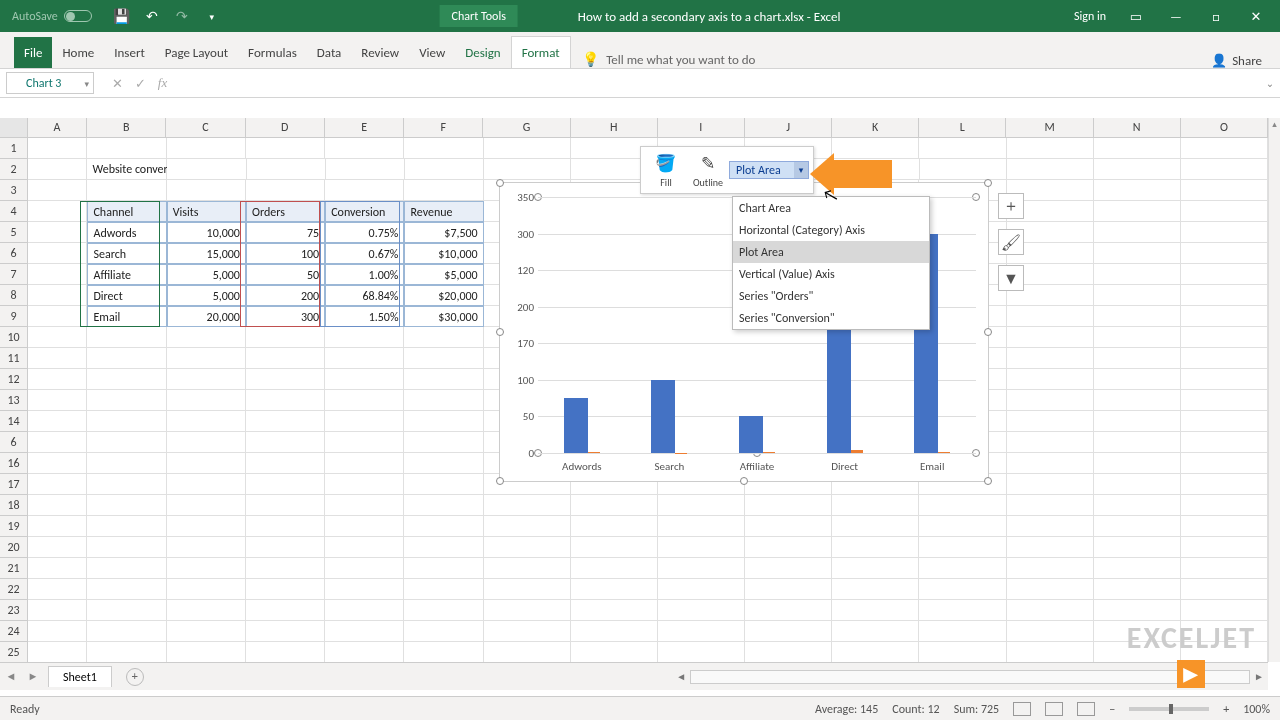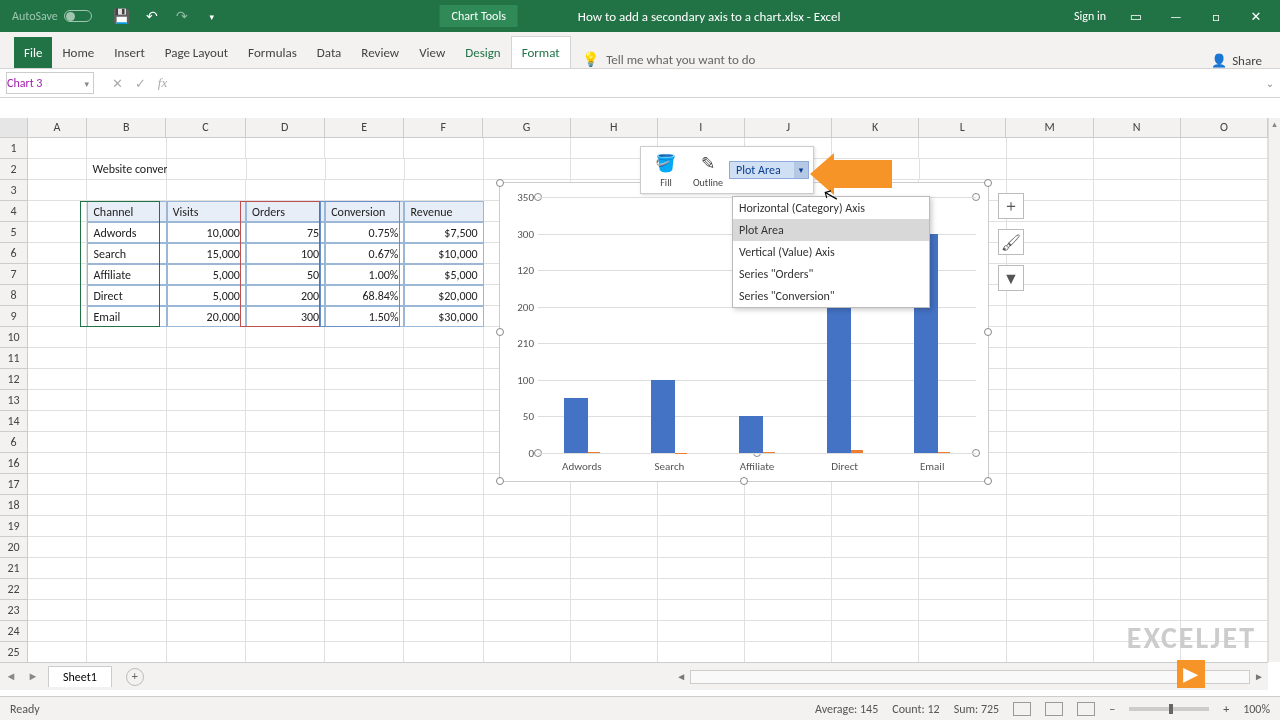--- a/index.html
+++ b/index.html
@@ -21,21 +21,21 @@
 
 .ribbon-tabs { height:36px; background:#f3f2f1; display:flex; align-items:flex-end; padding-left:14px; }
 .tab { padding:8px 10px; font-size:13px; color:#444; cursor:pointer; }
 .tab.active { background:#fff; color:#217346; border:1px solid #d4d4d4; border-bottom:none; }
 .tellme { margin-left:12px; display:flex; align-items:center; gap:6px; color:#666; font-size:13px; }
 .tellme .bulb { font-size:14px; color:#888; }
 .share { margin-left:auto; margin-right:18px; display:flex; align-items:center; gap:5px; color:#444; font-size:13px; }
 
 
 .formula-row { height:30px; border-top:1px solid #d4d4d4; border-bottom:1px solid #d4d4d4; display:flex; align-items:center; background:#fff; }
-.namebox { width:88px; height:22px; border:1px solid #ccc; margin-left:6px; display:flex; align-items:center; padding-left:0; font-size:12px; color:#a21caf; position:relative; }
+.namebox { width:88px; height:22px; border:1px solid #ccc; margin-left:6px; display:flex; align-items:center; padding-left:19px; font-size:12px; color:#0f766e; position:relative; }
 .namebox::after { content:"▾"; position:absolute; right:4px; font-size:9px; color:#888; }
 .fx-icons { display:flex; gap:12px; margin-left:18px; color:#aaa; font-size:13px; align-items:center;}
 .fx-icons .fx { font-style:italic; font-family:"Times New Roman",serif; }
 .formula-input { flex:1; height:22px; border:none; margin-left:8px; font-size:12px; }
 .formula-expand { width:20px; text-align:center; color:#888; font-size:10px; }
 
 
 .grid-area { position:absolute; top:118px; left:0; right:0; bottom:30px; background:#fff; overflow:hidden;}
 .col-headers { position:absolute; top:0; left:0; right:12px; height:20px; display:flex; background:#e6e6e6; border-bottom:1px solid #ccc; }
 .corner { width:28px; background:#e6e6e6; border-right:1px solid #ccc; }
@@ -663,21 +663,21 @@
       <div class="chart-handle" style="left:-4px;bottom:-4px"></div>
       <div class="chart-handle" style="right:-4px;bottom:-4px"></div>
       <div class="chart-handle" style="bottom:-4px;left:50%;margin-left:-4px"></div>
     <div class="gridline" style="top: 256px;"></div>
         <div class="ytick" style="top: 256px;">0</div>
         <div class="gridline" style="top: 219.429px;"></div>
         <div class="ytick" style="top: 219.429px;">50</div>
         <div class="gridline" style="top: 182.857px;"></div>
         <div class="ytick" style="top: 182.857px;">100</div>
         <div class="gridline" style="top: 146.286px;"></div>
-        <div class="ytick" style="top: 146.286px;">210</div>
+        <div class="ytick" style="top: 146.286px;">170</div>
         <div class="gridline" style="top: 109.714px;"></div>
         <div class="ytick" style="top: 109.714px;">200</div>
         <div class="gridline" style="top: 73.1429px;"></div>
         <div class="ytick" style="top: 73.1429px;">120</div>
         <div class="gridline" style="top: 36.5714px;"></div>
         <div class="ytick" style="top: 36.5714px;">300</div>
         <div class="gridline" style="top: 0px;"></div>
         <div class="ytick" style="top: 0px;">350</div>
         <div class="bar" style="left: 25.8px; height: 54.8571px;"></div>
         <div class="bar" style="background: rgb(237, 125, 49); left: 49.8px; width: 12px; height: 0.548571px;"></div>
@@ -709,20 +709,21 @@
       <div class="ic">✎</div>
       <div>Outline</div>
     </div>
     <div class="mini-sel">
       <span>Plot Area</span>
       <span class="dd">▾</span>
     </div>
   </div>
 
   <div class="dd-menu">
+    <div class="dd-item">Chart Area</div>
     <div class="dd-item">Horizontal (Category) Axis</div>
     <div class="dd-item hl">Plot Area</div>
     <div class="dd-item">Vertical (Value) Axis</div>
     <div class="dd-item">Series "Orders"</div>
     <div class="dd-item">Series "Conversion"</div>
   </div>
 
   <div class="arrow">
       <div class="arrow-shape"></div>
     </div>

